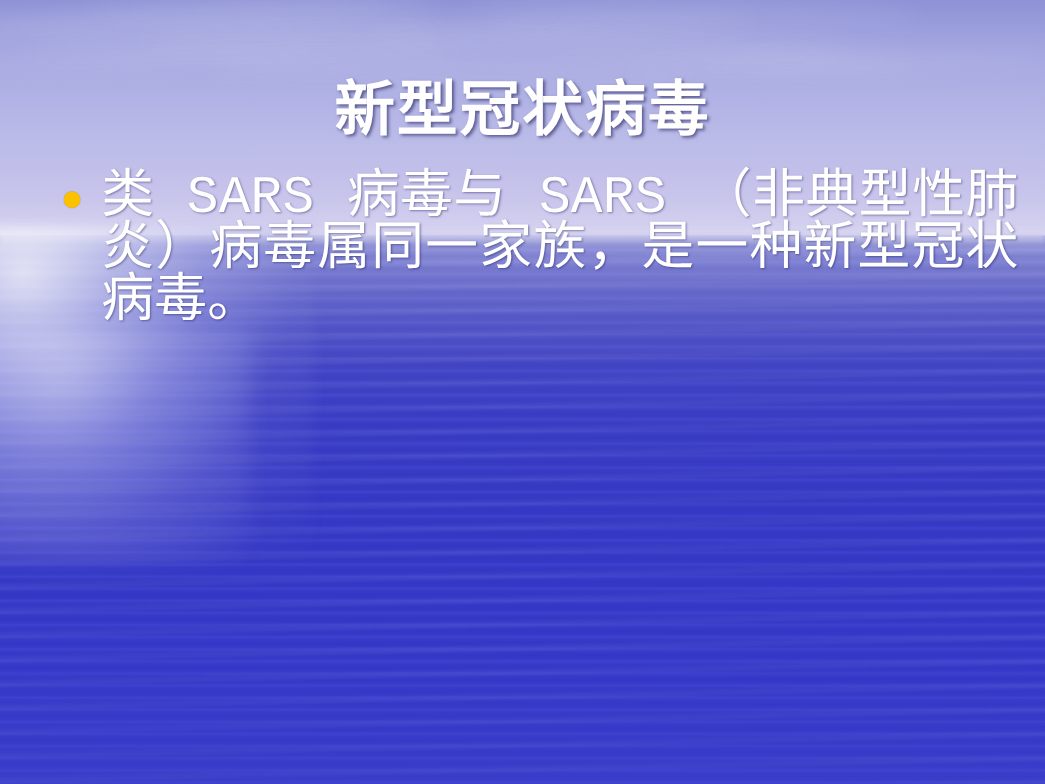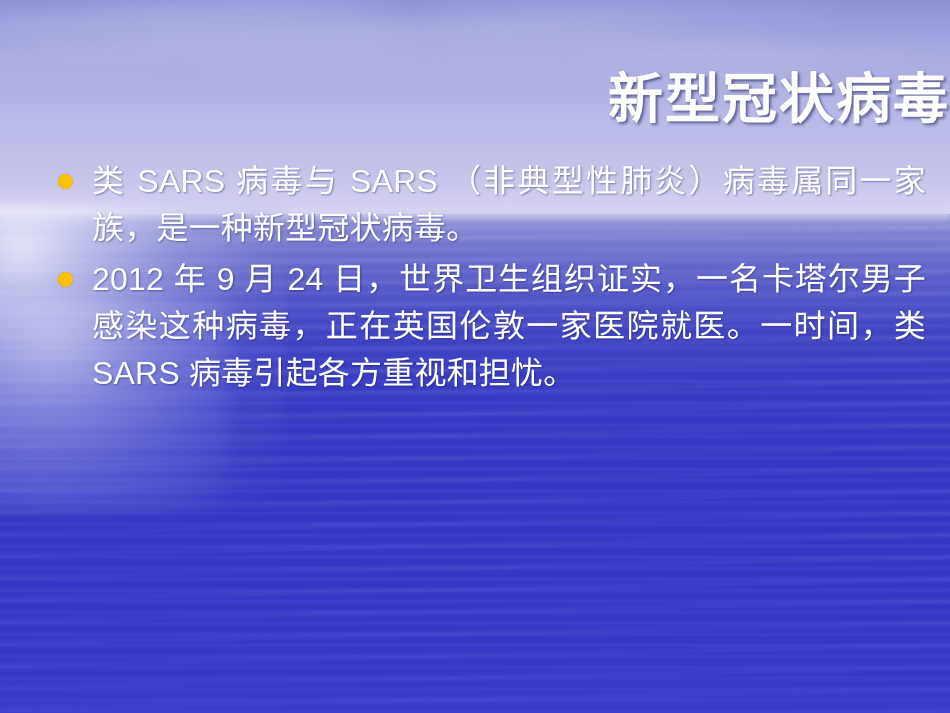--- a/index.html
+++ b/index.html
@@ -159,21 +159,21 @@
     position: absolute;
     left: 0; top: 0;
     width: 100%; height: 100%;
   }
 
   .title {
     position: absolute;
     left: 0;
     top: 68px;
     width: 100%;
-    text-align: right;
+    text-align: center;
     color: #ffffff;
     font-family: "DejaVu Serif", "Liberation Serif", serif;
     font-weight: bold;
     font-size: 55px;
     line-height: 62px;
     letter-spacing: 2px;
     text-shadow: 2px 2px 3px rgba(20,20,80,0.55);
     white-space: nowrap;
   }
 
@@ -183,22 +183,22 @@
     top: 158px;
     width: 884px;
   }
 
   .bullet {
     position: relative;
     display: block;
     padding-left: 50px;
     margin: 0 0 2px 0;
     color: #ffffff;
-    font-family: Liberation Sans, sans-serif;
-    font-size: 32px;
+    font-family: Liberation Mono, monospace;
+    font-size: 48px;
     line-height: 47px;
     letter-spacing: 0.2px;
     text-shadow: 1px 1px 2px rgba(25,25,90,0.45);
     text-align: justify;
     text-justify: inter-character;
   }
   .bullet .marker {
     position: absolute;
     left: 16px;
     top: 16px;
@@ -247,21 +247,17 @@
     <div class="title">新型冠状病毒</div>
 
     <div class="bullets">
 
       <div class="bullet b1">
         <span class="marker"></span>
         <span class="text">类 SARS 病毒与 SARS （非典型性肺炎）病毒属同一家族，是一种新型冠状病毒。</span>
       </div>
 
 
-      <div class="bullet b3">
-        <span class="marker"></span>
-        <span class="text">2012 年 9 月 24 日，世界卫生组织证实，一名卡塔尔男子感染这种病毒，正在英国伦敦一家医院就医。一时间，类 SARS 病毒引起各方重视和担忧。</span>
-      </div>
 
 
     </div>
   </div>
 </div>
 
 </body></html>

